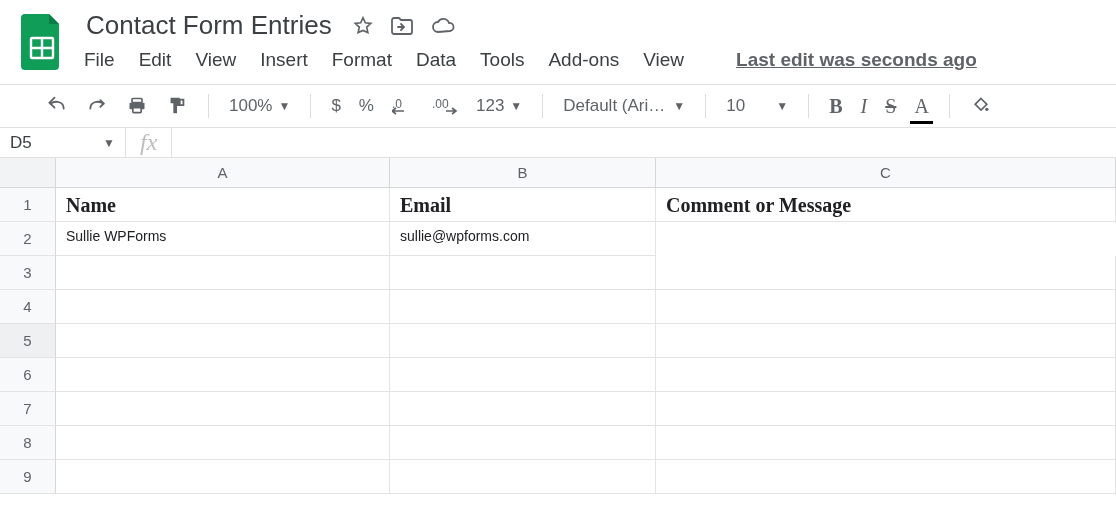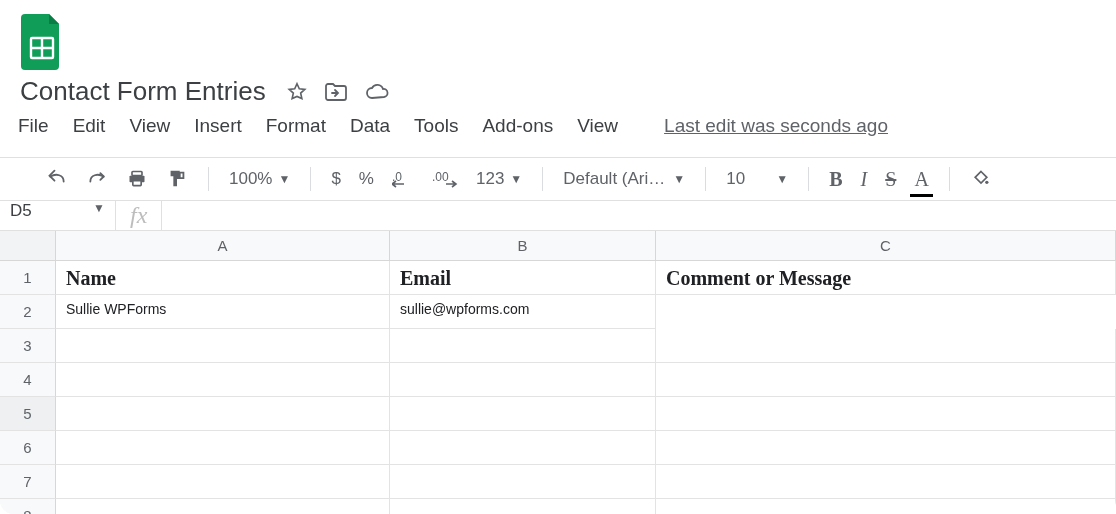--- a/index.html
+++ b/index.html
@@ -11,21 +11,20 @@
     background: #fff;
     width: 1116px;
     height: 514px;
     overflow: hidden;
     border-radius: 14px;
   }
   .header {
     display: flex;
     align-items: flex-start;
     padding: 8px 8px 0 18px;
-    flex-direction: column;
   }
   .logo {
     width: 48px;
     height: 64px;
     display: flex;
     align-items: center;
     justify-content: center;
     margin-top: 2px;
     margin-right: 18px;
   }
@@ -47,51 +46,53 @@
     align-items: center;
     gap: 24px;
     margin-top: 6px;
     font-size: 19px;
     color: #3c4043;
   }
   .menus span { cursor: default; text-align: right; }
   .last-edit {
     color: #5f6368;
     text-decoration: underline;
-    margin-left: 22px;
+    margin-left: 28px;
+    font-weight: bold;
   }
   .toolbar {
     display: flex;
     align-items: center;
     height: 44px;
     border-top: 1px solid #e0e0e0;
     border-bottom: 1px solid #e0e0e0;
-    margin-top: 20px;
+    margin-top: 10px;
     padding: 0 10px 0 42px;
     gap: 10px;
     color: #5f6368;
     font-size: 17px;
   }
   .tb-item { display:flex; align-items:center; gap:4px; padding:4px 4px; }
   .tb-sep { width:1px; height:24px; background:#dadce0; margin:0 6px; }
   .tb-drop { font-size:12px; margin-left:2px; color:#5f6368; }
   .bold { font-weight:700; font-family: "Times New Roman", serif; font-size:20px; }
   .ital { font-style:italic; font-family:"Times New Roman", serif; font-size:20px; }
   .strike { text-decoration: line-through; font-family:"Times New Roman", serif; font-size:20px; }
   .txtcolor { font-family:"Times New Roman", serif; font-size:20px; position:relative; }
   .txtcolor::after { content:""; position:absolute; left:0; right:0; bottom:-2px; height:3px; background:#000; }
   .fx-bar {
     display:flex;
     align-items:center;
     height:30px;
     border-bottom: 1px solid #e0e0e0;
   }
   .name-box {
-    width: 116px;
+    width: 126px;
     display:flex;
+    align-items:center;
     justify-content:space-between;
     padding: 0 10px 0 10px;
     font-size:17px;
     color:#3c4043;
     border-right:1px solid #e0e0e0;
     height:100%;
   }
   .fx-label {
     font-family: serif;
     font-style: italic;

